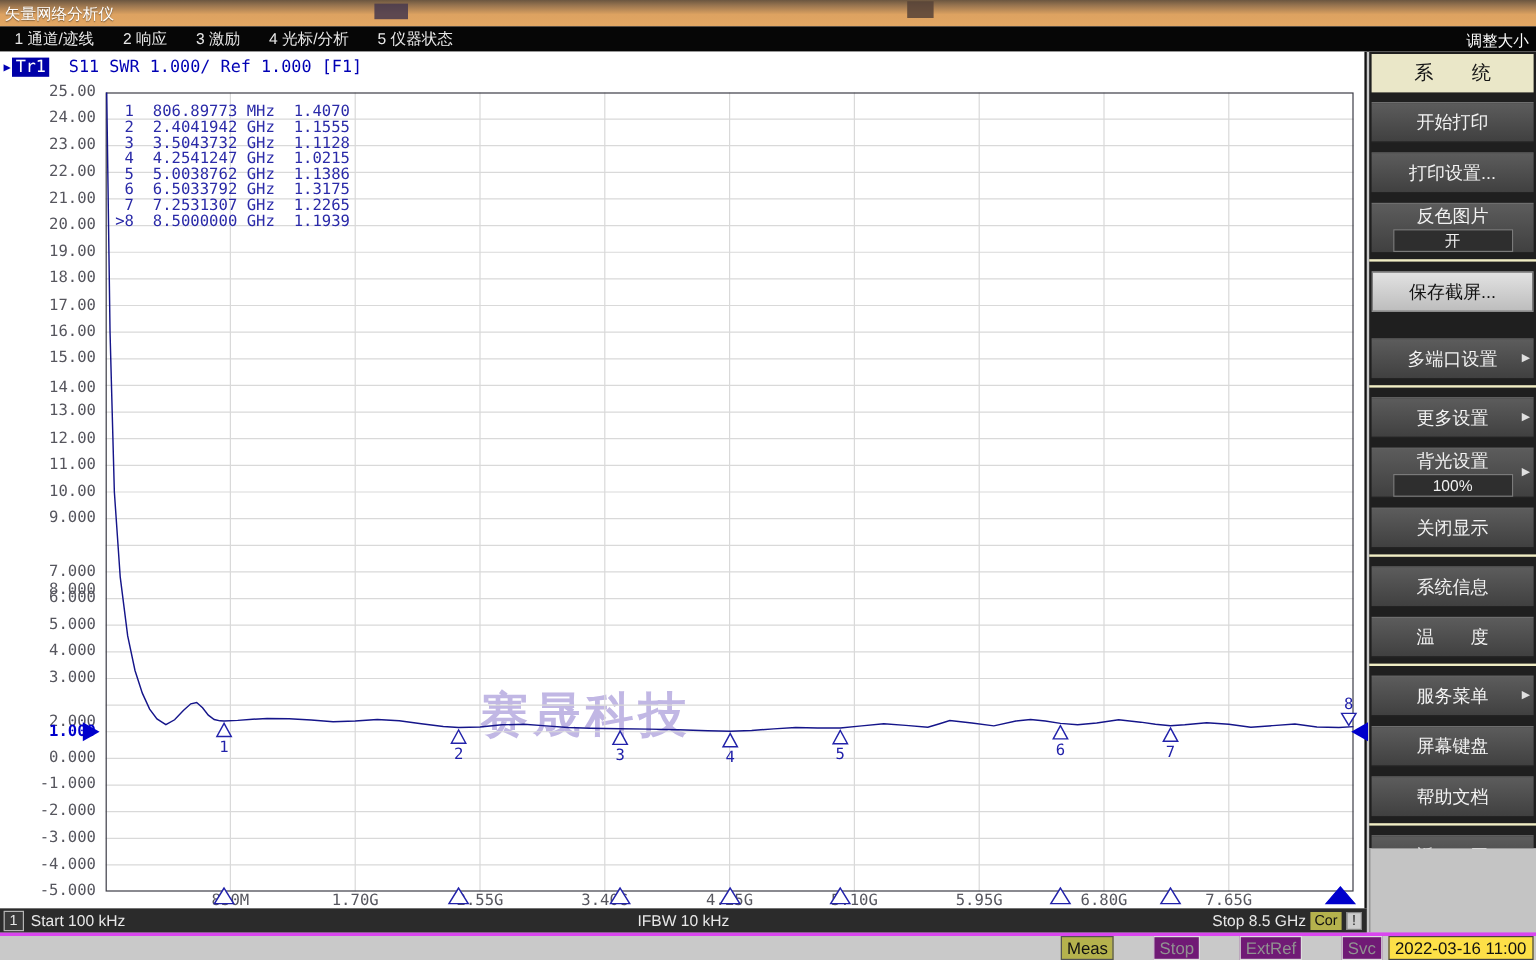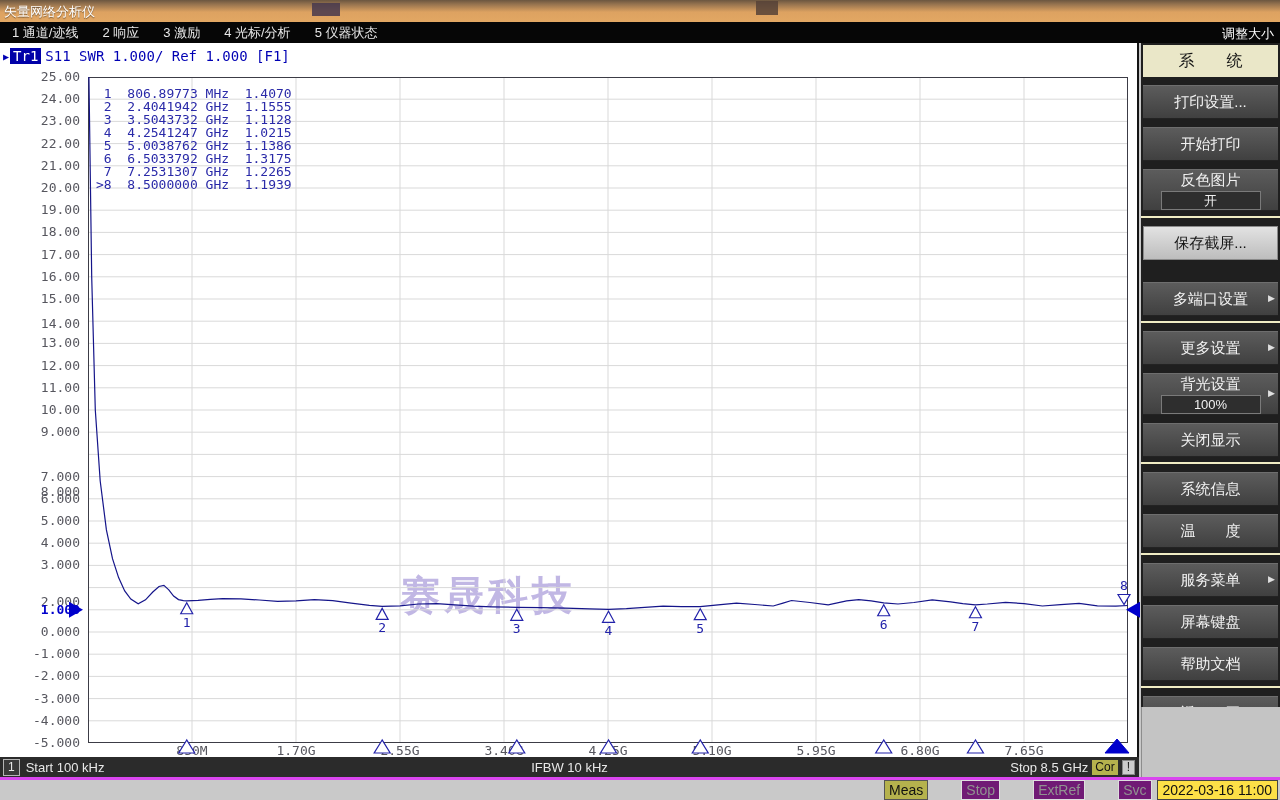--- a/index.html
+++ b/index.html
@@ -22,21 +22,21 @@
   #menu-right{position:absolute;right:6px;top:3px;font-size:13px;color:#fff;}
 
   
   #main{position:absolute;left:0;top:43px;width:1280px;height:734px;}
   #chart-panel{position:absolute;left:0;top:0;width:1139px;height:714px;background:#ffffff;
     border-right:2px solid #141414;box-sizing:border-box;}
 
   #trace-header{position:absolute;left:3px;top:5px;height:16px;display:flex;align-items:center;
     font-family:"DejaVu Sans Mono",monospace;font-size:14px;color:#0000b4;white-space:pre;}
   #trace-header .tr-arrow{color:#0000b4;font-size:10px;margin-right:1px;}
-  #trace-header .tr-name{background:#0000a8;color:#ffffff;padding:0 3px;margin-right:4px;}
+  #trace-header .tr-name{background:#0000a8;color:#ffffff;padding:0 3px;margin-right:16px;}
 
   #plot-svg{position:absolute;left:88px;top:34px;width:1040px;height:666px;overflow:visible;z-index:3;}
   #watermark{position:absolute;left:400px;top:525px;z-index:2;font-size:40px;font-weight:bold;
     color:#b7abe0;letter-spacing:4px;opacity:.85;}
 
   .ytick{position:absolute;left:2px;width:78px;text-align:right;z-index:1;
     font-family:"DejaVu Sans Mono",monospace;font-size:13px;color:#56565e;line-height:16px;}
   .ytick.ref{color:#0000cc;font-weight:bold;}
   .xtick{position:absolute;top:700px;width:80px;margin-left:-40px;text-align:center;z-index:1;
     font-family:"DejaVu Sans Mono",monospace;font-size:13px;color:#56565e;}
@@ -250,24 +250,24 @@
         <span class="badge-cor">Cor</span>
         <span class="badge-warn">!</span>
       </span>
     </div>
 
     <div id="sidebar">
       <div id="sidebar-buttons">
         <div id="sidebar-header">系　　统</div>
 
       <div class="sb-btn">
+            <div class="sb-label">开始打印</div>
+          </div>
+          <div class="sb-btn">
             <div class="sb-label">打印设置...</div>
-          </div>
-          <div class="sb-btn">
-            <div class="sb-label">开始打印</div>
           </div>
           <div class="sb-btn twoline">
             <div class="sb-label">反色图片</div>
             <div class="sb-sub">开</div>
           </div>
           <div class="sb-sep-pale"></div>
           <div class="sb-btn pressed">
             <div class="sb-label">保存截屏...</div>
           </div>
           <div class="sb-sep-gap"></div>

